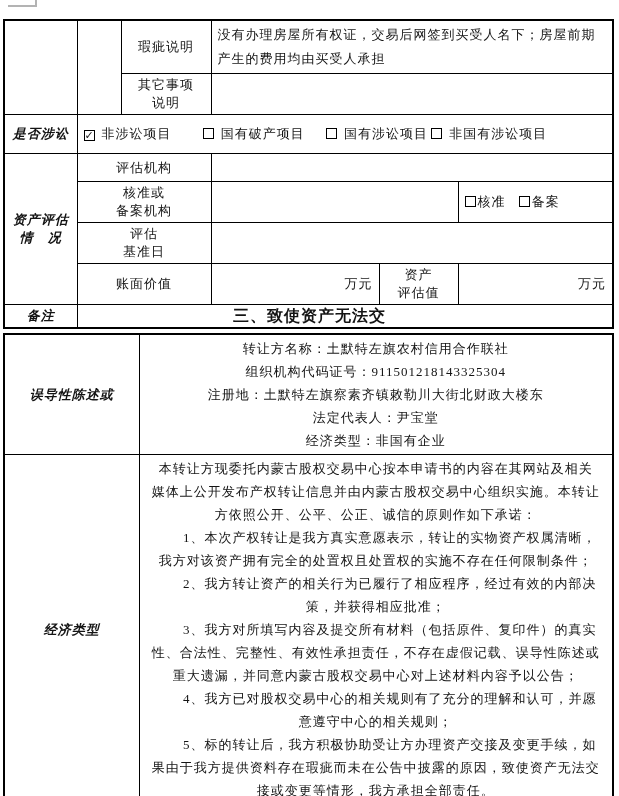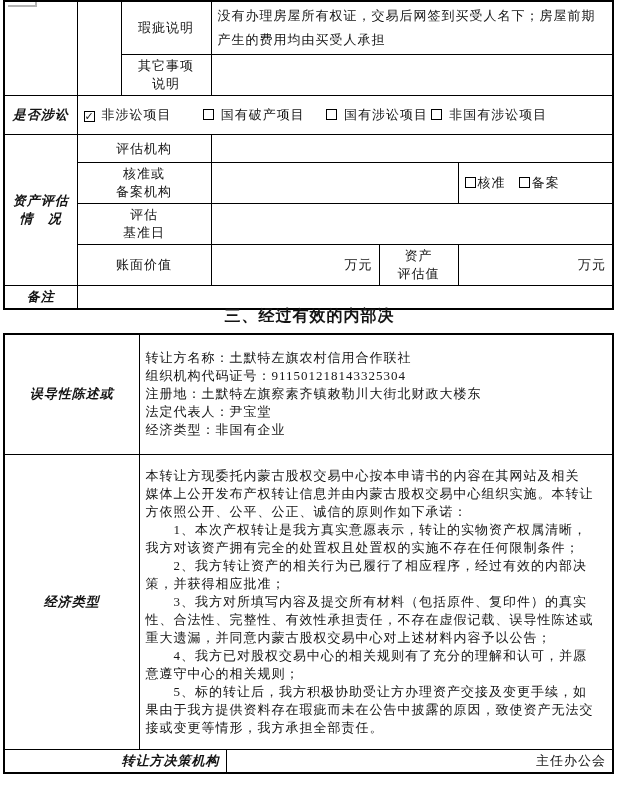--- a/index.html
+++ b/index.html
@@ -12,32 +12,32 @@
   .artifact-v { position:absolute; left:35px; top:0px; width:2px; height:7px; background:#b3b3b3; }
 
   table.tbl {
     position:absolute; left:3px; border-collapse:collapse; table-layout:fixed;
     border:2px solid #000;
   }
   table.tbl td {
     border:1px solid #000; font-size:13px; padding:2px 6px;
     vertical-align:middle; overflow:hidden;
   }
-  .t1 { top:0;   width:611px; }
+  .t1 { top:19px;   width:611px; }
   .t2 { top:333px; width:611px; }
 
   .c    { text-align:center; padding:2px 2px; }
   .pre  { white-space:pre-line; }
   .blbl { font-weight:bold; letter-spacing:1px;font-style:italic; }
   .lbl  { letter-spacing:1px; }
   .lpad { text-align:right; padding-left:7px;margin-top:21px; }
   .r1   { text-align:right; padding-right:14px; letter-spacing:1px; }
   .r2   { text-align:right; padding-right:24px; letter-spacing:1px; }
   .tight{ line-height:24px; letter-spacing:1px; }
-  .body-ls { letter-spacing:1px; line-height:18px; }
+  .body-ls { letter-spacing:1px; line-height:23px;text-align:center; }
   .pad8 { padding:4px 8px; }
 
   .cb {
     display:inline-block; width:11px; height:11px; border:1px solid #000;
     font-family:"DejaVu Sans", sans-serif; font-size:11px; line-height:10px;
     text-align:center; vertical-align:-1px; box-sizing:border-box;
   }
   .opt { white-space:nowrap; letter-spacing:1px; }
   .opt .cb { margin-right:7px; }
   .lit-cell { padding-left:8px; }
@@ -118,21 +118,21 @@
 评估值</td>
         <td class="r2">万元</td>
       </tr>
       <tr style="height:20px">
         <td class="c blbl">备注</td>
         <td colspan="5"></td>
       </tr>
     </tbody>
   </table>
 
-  <div class="heading">三、经过有效的内部决</div>
+  <div class="heading">三、致使资产无法交</div>
 
   <table class="tbl t2">
     <colgroup>
       <col style="width:135px">
         <col style="width:87px">
         <col style="width:387px">
     </colgroup>
     <tbody>
       <tr style="height:120px">
         <td class="c blbl">误导性陈述或</td>

